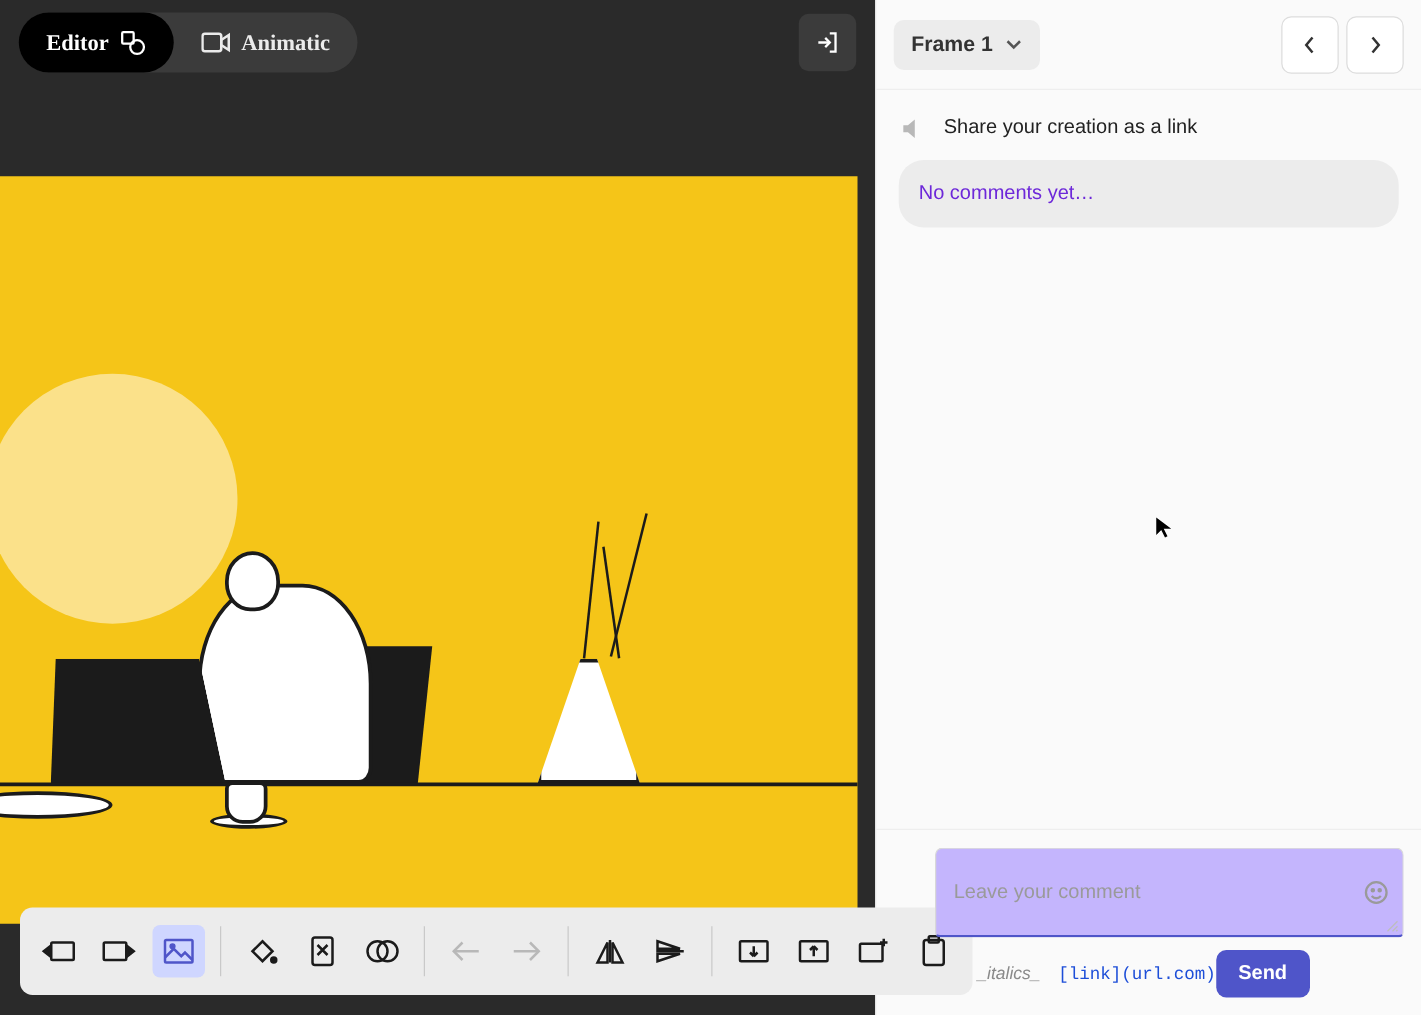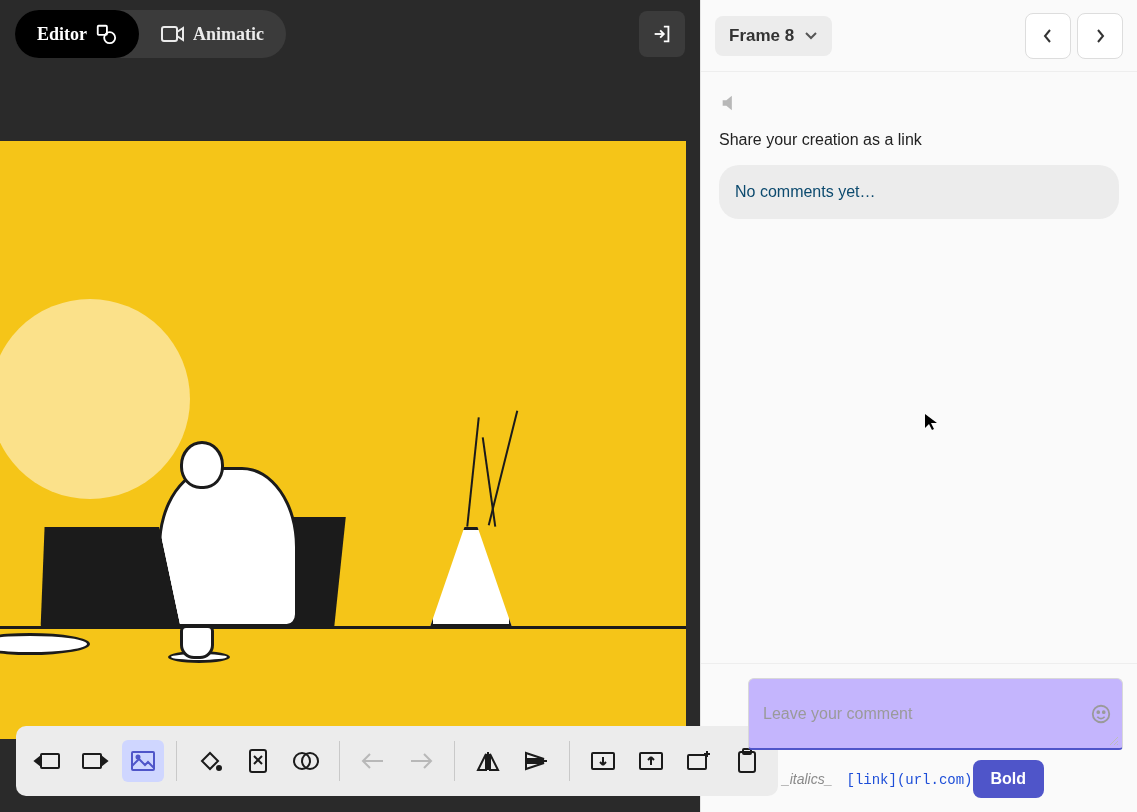--- a/index.html
+++ b/index.html
@@ -40,24 +40,24 @@
   .tbtn.disabled { color:#b8b8b8; cursor:default; }
   .tdiv { width:1px; height:40px; background:#c9c9c9; margin:0 6px; }
 
   
   .r-header { height:72px; border-bottom:1px solid #eee; display:flex; align-items:center; justify-content:space-between; padding:0 14px; }
   .frame-select { background:#ececec; border-radius:8px; padding:10px 14px; font-size:17px; font-weight:700; color:#333; display:flex; align-items:center; gap:10px; cursor:pointer; }
   .navbtns { display:flex; gap:6px; }
   .navbtn { width:46px; height:46px; border:1px solid #ddd; border-radius:8px; background:#fff; display:flex; align-items:center; justify-content:center; cursor:pointer; color:#333; }
 
   .r-body { padding:18px 18px 10px 18px; flex:1; display:flex; flex-direction:column; gap:14px; overflow:hidden; }
-  .info-row { display:flex; gap:14px; align-items:flex-start;flex-direction:column; }
+  .info-row { display:flex; gap:14px; align-items:flex-start; }
   .info-icon { width:22px; height:22px; color:#b8b8b8; flex-shrink:0; margin-top:2px; }
   .info-text { font-size:16px; color:#222; line-height:1.45; }
-  .comments-empty { background:#ececec; border-radius:20px; padding:18px 16px; color:#0c4a6e; font-size:16px; }
+  .comments-empty { background:#ececec; border-radius:20px; padding:18px 16px; color:#6d28d9; font-size:16px; }
   .comments-spacer { flex:1; }
   .cursor { position:absolute; left:924px; top:413px; font-size:16px; color:#000; }
 
   .r-footer { border-top:1px solid #eee; padding:14px; display:flex; flex-direction:column; gap:10px; }
   .comment-box { position:relative; height:72px; border:1px solid #d8d8d8; border-bottom:2px solid #4f55c9; border-radius:6px 6px 4px 4px; background:#c4b5fd; display:flex; align-items:center; padding:0 44px 0 14px;margin-left:33px; }
   .comment-box input { border:none; outline:none; width:100%; font-size:16px; color:#333; background:transparent; }
   .comment-box input::placeholder { color:#9a9a9a; }
   .emoji-btn { position:absolute; right:10px; top:50%; transform:translateY(-50%); color:#9a9a9a; cursor:pointer; }
   .resize-grip { position:absolute; right:3px; bottom:2px; width:10px; height:10px; color:#bdbdbd; }
   .hint-row { display:flex; align-items:center; justify-content:flex-start; }
@@ -217,21 +217,21 @@
             <rect x="3" y="4" width="16" height="20" rx="2"></rect>
             <rect x="7" y="1" width="8" height="5" rx="1"></rect>
           </svg>
         </div>
     </div>
   </div>
 
   <div class="right">
     <div class="r-header">
       <div class="frame-select">
-        <span>Frame 8</span>
+        <span>Frame 1</span>
         <span>
           <svg width="14" height="10" viewBox="0 0 14 10" stroke="#555" stroke-width="2" fill="none">
               <path d="M2 2l5 5 5-5"></path>
             </svg>
         </span>
       </div>
       <div class="navbtns">
         <div class="navbtn">
           <span>
               <svg width="10" height="16" viewBox="0 0 10 16" stroke="#333" stroke-width="2" fill="none">
@@ -280,21 +280,21 @@
               <path d="M1 9L9 1M5 9l4-4M8 9l1-1"></path>
             </svg>
         </span>
       </div>
       <div class="hint-row">
         <div class="hints">
           <span class="b">**Bold**</span>
           <span class="i">_italics_</span>
           <span class="l">[link](url.com)</span>
         </div>
-        <button class="send-btn">Bold</button>
+        <button class="send-btn">Send</button>
       </div>
     </div>
   </div>
 </div>
 
 <span class="cursor">
   <svg width="14" height="18" viewBox="0 0 14 18">
       <path d="M1 1l0 14 4-4 3 6 2-1-3-6 6 0z" fill="#000"></path>
     </svg>
 </span>

